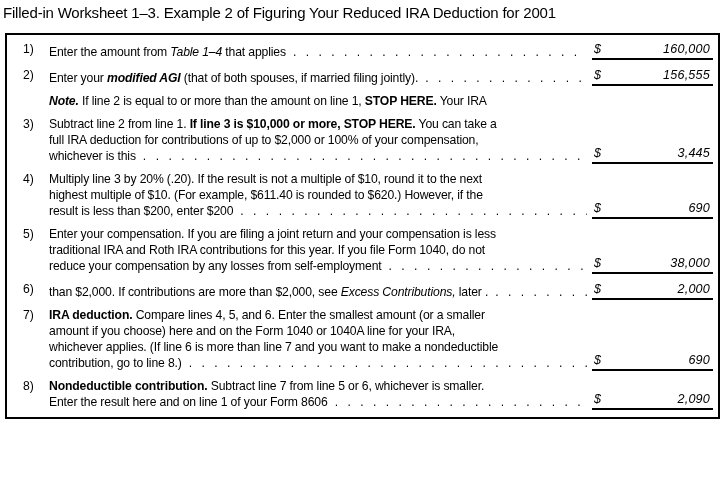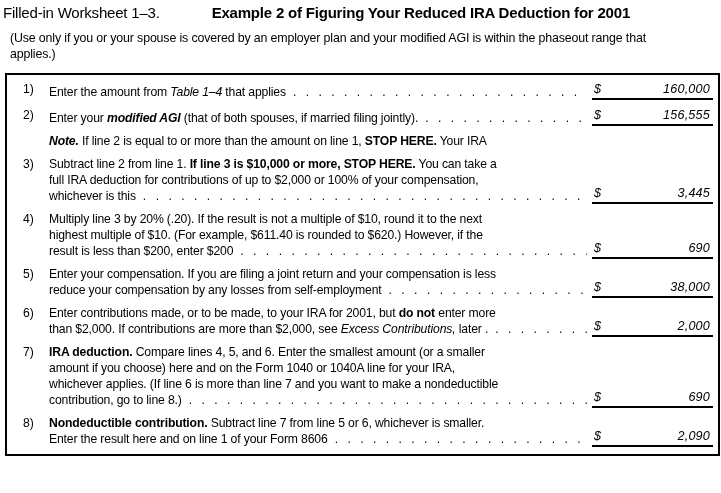--- a/index.html
+++ b/index.html
@@ -13,21 +13,21 @@
     font-family: "Liberation Sans", sans-serif;
   }
   .page { padding: 3px 0 0 2px; }
   .title {
     font-size: 15px;
     line-height: 19px;
     padding-left: 1px;
     letter-spacing: -0.2px;
     white-space: nowrap;
   }
-  .title .main { font-weight: bold; margin-left: 48px; }
+  .title .main { font-weight: normal; }
   .subtitle {
     font-size: 12.4px;
     line-height: 16px;
     letter-spacing: -0.15px;
     margin: 8px 0 0 8px;
     max-width: 662px;
   }
   .box {
     margin: 11px 3px 0 3px;
     border: 2px solid #000;
@@ -83,21 +83,20 @@
     letter-spacing: 0.2px;
   }
 </style>
 </head>
 <body>
 
 <div class="page">
   <div class="title">
     <span>Filled-in Worksheet 1–3. </span><span class="main">Example 2 of Figuring Your Reduced IRA Deduction for 2001</span>
   </div>
-  <div class="subtitle">(Use only if you or your spouse is covered by an employer plan and your modified AGI is within the phaseout range that applies.)</div>
   <div class="box">
     <div id="rows">
         <div class="row">
           <div class="num">1)</div>
           <div class="textcol">
             <div class="line lastline">
               <span class="segs"><span>Enter the amount from </span><span class="i">Table 1–4</span><span> that applies</span></span>
               <span class="dots">. . . . . . . . . . . . . . . . . . . . . . . . . . . . . . . . . . . . . . . . . . . . . . . . . . . . . . . . . . . .</span>
             </div>
           </div>
@@ -152,34 +151,34 @@
           </div>
           <div class="amt">
             <span class="cur">$</span>
             <span class="val">690</span>
           </div>
         </div>
         <div class="row">
           <div class="num">5)</div>
           <div class="textcol">
             <div class="line"><span class="segs"><span>Enter your compensation. If you are filing a joint return and your compensation is less</span></span></div>
+            <div class="line"><span class="segs"><span>traditional IRA and Roth IRA contributions for this year. If you file Form 1040, do not</span></span></div>
             <div class="line lastline">
               <span class="segs"><span>reduce your compensation by any losses from self-employment</span></span>
               <span class="dots">. . . . . . . . . . . . . . . . . . . . . . . . . . . . . . . . . . . . . . . . . . . . . . . . . . . . . . . . . . . .</span>
             </div>
           </div>
           <div class="amt">
             <span class="cur">$</span>
             <span class="val">38,000</span>
           </div>
         </div>
         <div class="row">
           <div class="num">6)</div>
           <div class="textcol">
-            <div class="line"><span class="segs"><span>Enter contributions made, or to be made, to your IRA for 2001, but </span><span class="b">do not</span><span> enter more</span></span></div>
             <div class="line lastline">
               <span class="segs"><span>than $2,000. If contributions are more than $2,000, see </span><span class="i">Excess Contributions,</span><span> later .</span></span>
               <span class="dots">. . . . . . . . . . . . . . . . . . . . . . . . . . . . . . . . . . . . . . . . . . . . . . . . . . . . . . . . . . . .</span>
             </div>
           </div>
           <div class="amt">
             <span class="cur">$</span>
             <span class="val">2,000</span>
           </div>
         </div>

